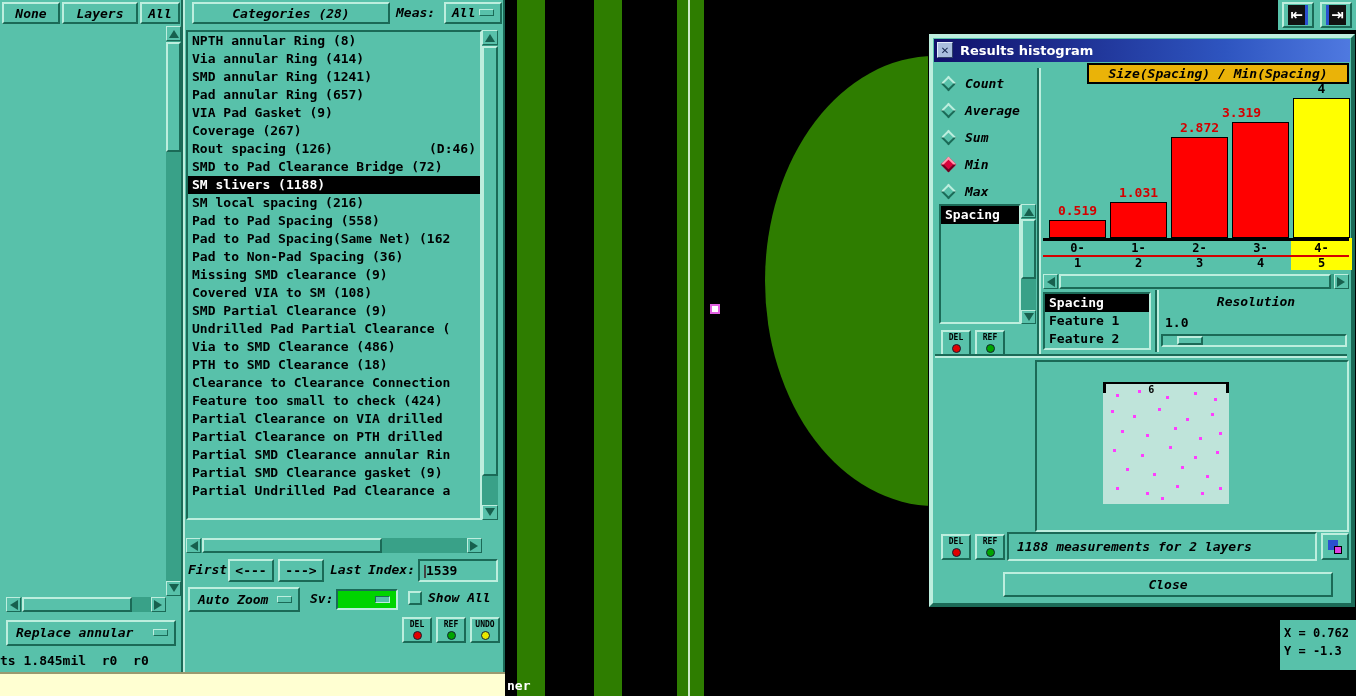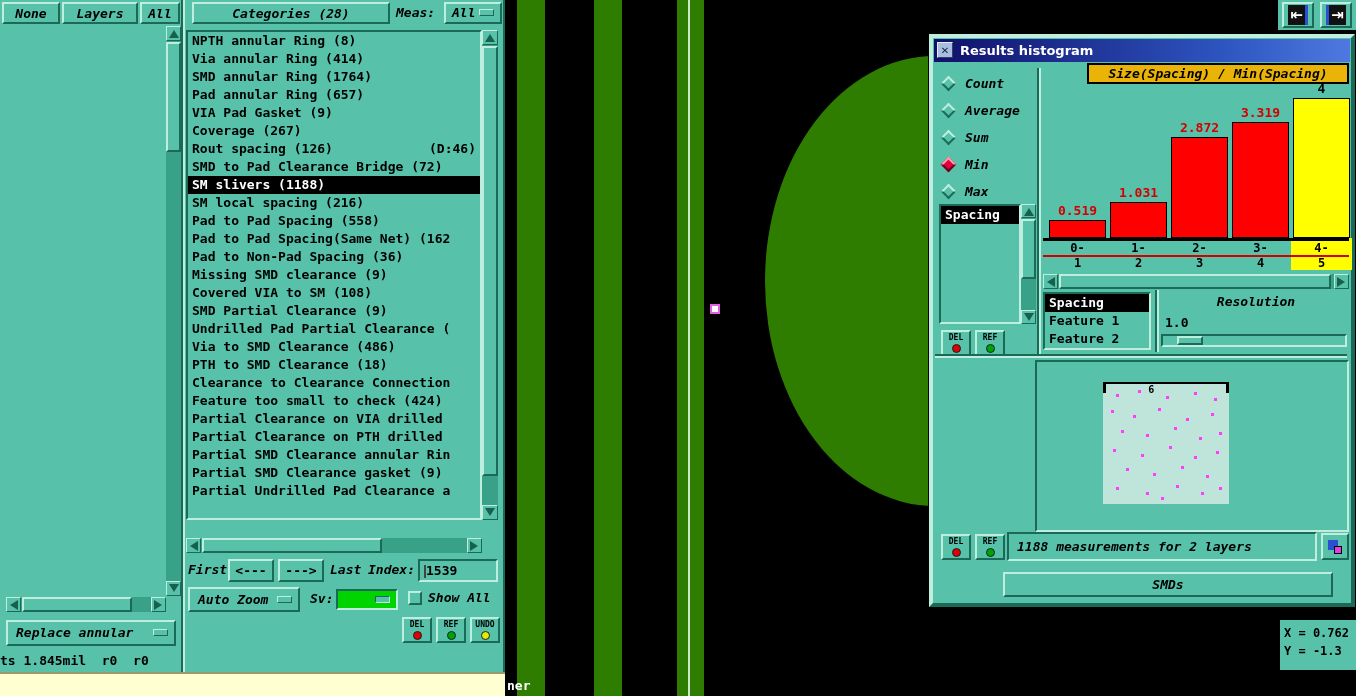--- a/index.html
+++ b/index.html
@@ -120,21 +120,21 @@
     <div class="abs raised center it f13" style="left:192px;top:2px;width:198px;height:22px">Categories (28)</div>
     <div class="abs it f13" style="left:396px;top:5px">Meas:</div>
     <div class="abs raised it f13" style="left:444px;top:2px;width:58px;height:22px;line-height:18px;padding-left:6px">
       <span>All</span>
       <span class="dash"></span>
     </div>
 
     <div id="cat-list" class="abs sunken" style="left:186px;top:30px;width:296px;height:490px;overflow:hidden">
         <div class="row"><span>NPTH annular Ring (8)</span></div>
         <div class="row"><span>Via annular Ring (414)</span></div>
-        <div class="row"><span>SMD annular Ring (1764)</span></div>
+        <div class="row"><span>SMD annular Ring (1241)</span></div>
         <div class="row"><span>Pad annular Ring (657)</span></div>
         <div class="row"><span>VIA Pad Gasket (9)</span></div>
         <div class="row"><span>Coverage (267)</span></div>
         <div class="row"><span>Rout spacing (126)</span><span>(D:46)</span></div>
         <div class="row"><span>SMD to Pad Clearance Bridge (72)</span></div>
         <div class="row sel"><span>SM slivers (1188)</span></div>
         <div class="row"><span>SM local spacing (216)</span></div>
         <div class="row"><span>Pad to Pad Spacing (558)</span></div>
         <div class="row"><span>Pad to Pad Spacing(Same Net) (162</span></div>
         <div class="row"><span>Pad to Non-Pad Spacing (36)</span></div>
@@ -280,21 +280,21 @@
         <div class="abs binlab" style="left: 118px; top: 223px; width: 61px;">1</div>
         <div class="abs" style="left: 181px; top: 168px; width: 57px; height: 36px; background: rgb(255, 0, 0); border: 1px solid rgb(0, 0, 0);"></div>
         <div class="abs barlab" style="left: 171px; top: 151px; width: 77px; text-align: center; color: rgb(212, 0, 0);">1.031</div>
         <div class="abs binlab" style="left: 179px; top: 208px; width: 61px;">1-</div>
         <div class="abs binlab" style="left: 179px; top: 223px; width: 61px;">2</div>
         <div class="abs" style="left: 242px; top: 103px; width: 57px; height: 101px; background: rgb(255, 0, 0); border: 1px solid rgb(0, 0, 0);"></div>
         <div class="abs barlab" style="left: 232px; top: 86px; width: 77px; text-align: center; color: rgb(212, 0, 0);">2.872</div>
         <div class="abs binlab" style="left: 240px; top: 208px; width: 61px;">2-</div>
         <div class="abs binlab" style="left: 240px; top: 223px; width: 61px;">3</div>
         <div class="abs" style="left: 303px; top: 88px; width: 57px; height: 116px; background: rgb(255, 0, 0); border: 1px solid rgb(0, 0, 0);"></div>
-        <div class="abs barlab" style="left: 293px; top: 71px; width: 77px; text-align: center; color: rgb(212, 0, 0);">3.319</div>
+        <div class="abs barlab" style="left: 293px; top: 71px; width: 77px; color: rgb(212, 0, 0);">3.319</div>
         <div class="abs binlab" style="left: 301px; top: 208px; width: 61px;">3-</div>
         <div class="abs binlab" style="left: 301px; top: 223px; width: 61px;">4</div>
         <div class="abs" style="left: 362px; top: 204px; width: 61px; height: 32px; background: rgb(255, 255, 0); z-index: 1;"></div>
         <div class="abs" style="left: 364px; top: 64px; width: 57px; height: 140px; background: rgb(255, 255, 0); border: 1px solid rgb(0, 0, 0);"></div>
         <div class="abs barlab" style="left: 354px; top: 47px; width: 77px; text-align: center; color: rgb(0, 0, 0);">4</div>
         <div class="abs binlab" style="left: 362px; top: 208px; width: 61px;">4-</div>
         <div class="abs binlab" style="left: 362px; top: 223px; width: 61px;">5</div>
       </div>
 
     <div class="abs trough" style="left:114px;top:240px;width:306px;height:15px">
@@ -364,16 +364,16 @@
     <div class="mini" style="left:46px;top:500px">
       <div class="t">REF</div>
       <div class="dot" style="background:#00a400"></div>
     </div>
     <div class="abs sunken it f13" style="left:78px;top:498px;width:310px;height:29px;line-height:25px;padding-left:8px;white-space:pre">1188 measurements for 2 layers</div>
     <div class="abs raised" style="left:392px;top:499px;width:28px;height:27px">
       <span style="position:absolute;left:5px;top:5px;width:10px;height:10px;background:#2a50d0"></span>
       <span style="position:absolute;left:11px;top:11px;width:8px;height:8px;background:#e040e0;border:1px solid #000"></span>
     </div>
 
-    <div class="abs raised center it f13" style="left:74px;top:538px;width:330px;height:25px">SMDs</div>
+    <div class="abs raised center it f13" style="left:74px;top:538px;width:330px;height:25px">Close</div>
   </div>
 
 </div>
 
 </body></html>

